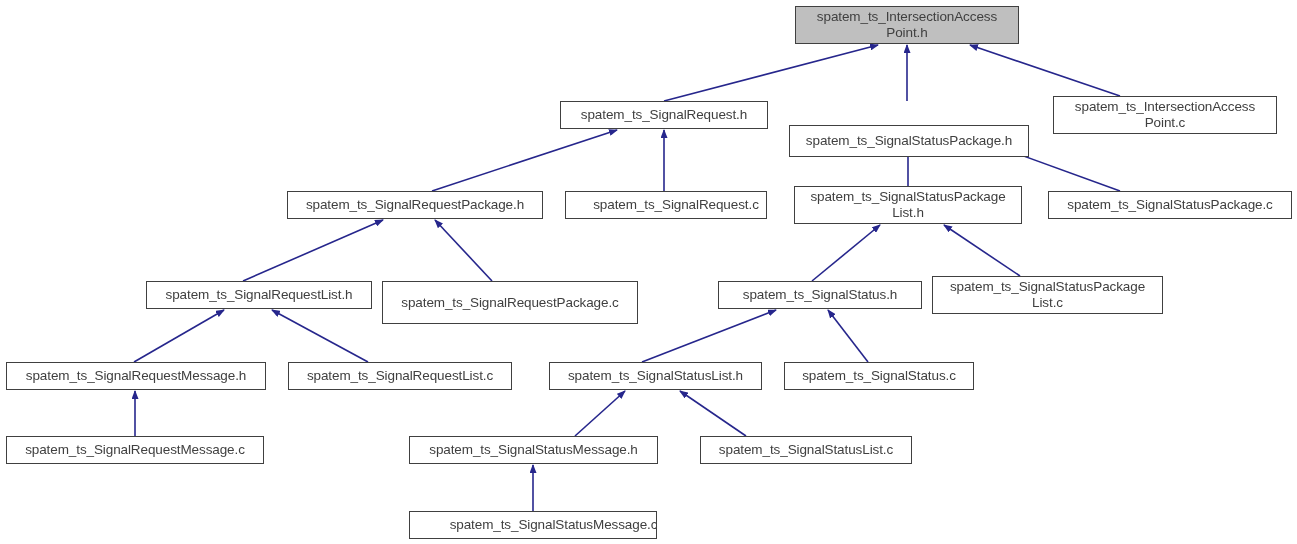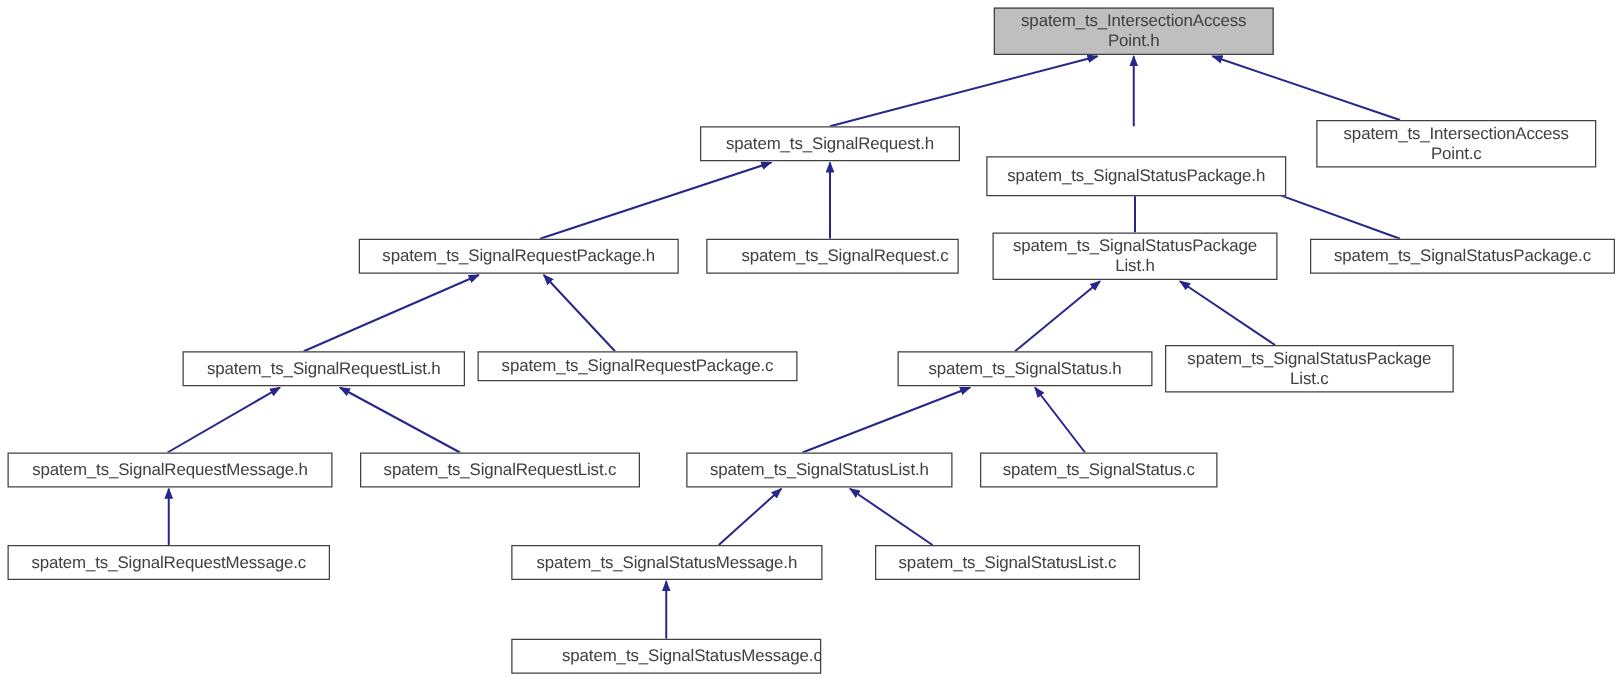--- a/index.html
+++ b/index.html
@@ -89,21 +89,21 @@
       <div class="node" style="left: 560px; top: 101px; width: 208px; height: 28px;">spatem_ts_SignalRequest.h</div>
       <div class="node" style="left: 789px; top: 101px; width: 240px; height: 32px; margin-top: 24px;">spatem_ts_SignalStatusPackage.h</div>
       <div class="node" style="left: 1053px; top: 96px; width: 224px; height: 38px;">spatem_ts_IntersectionAccess
 Point.c</div>
       <div class="node" style="left: 287px; top: 191px; width: 256px; height: 28px;">spatem_ts_SignalRequestPackage.h</div>
       <div class="node" style="left: 565px; top: 191px; width: 202px; height: 28px; padding-left: 24px;">spatem_ts_SignalRequest.c</div>
       <div class="node" style="left: 794px; top: 186px; width: 228px; height: 38px;">spatem_ts_SignalStatusPackage
 List.h</div>
       <div class="node" style="left: 1048px; top: 191px; width: 244px; height: 28px;">spatem_ts_SignalStatusPackage.c</div>
       <div class="node" style="left: 146px; top: 281px; width: 226px; height: 28px;">spatem_ts_SignalRequestList.h</div>
-      <div class="node" style="left: 382px; top: 281px; width: 256px; height: 24px;">spatem_ts_SignalRequestPackage.c</div>
+      <div class="node" style="left: 382px; top: 281px; width: 256px; height: 43px;">spatem_ts_SignalRequestPackage.c</div>
       <div class="node" style="left: 718px; top: 281px; width: 204px; height: 28px;">spatem_ts_SignalStatus.h</div>
       <div class="node" style="left: 932px; top: 276px; width: 231px; height: 38px;">spatem_ts_SignalStatusPackage
 List.c</div>
       <div class="node" style="left: 6px; top: 362px; width: 260px; height: 28px;">spatem_ts_SignalRequestMessage.h</div>
       <div class="node" style="left: 288px; top: 362px; width: 224px; height: 28px;">spatem_ts_SignalRequestList.c</div>
       <div class="node" style="left: 549px; top: 362px; width: 213px; height: 28px;">spatem_ts_SignalStatusList.h</div>
       <div class="node" style="left: 784px; top: 362px; width: 190px; height: 28px;">spatem_ts_SignalStatus.c</div>
       <div class="node" style="left: 6px; top: 436px; width: 258px; height: 28px;">spatem_ts_SignalRequestMessage.c</div>
       <div class="node" style="left: 409px; top: 436px; width: 249px; height: 28px;">spatem_ts_SignalStatusMessage.h</div>
       <div class="node" style="left: 700px; top: 436px; width: 212px; height: 28px;">spatem_ts_SignalStatusList.c</div>

